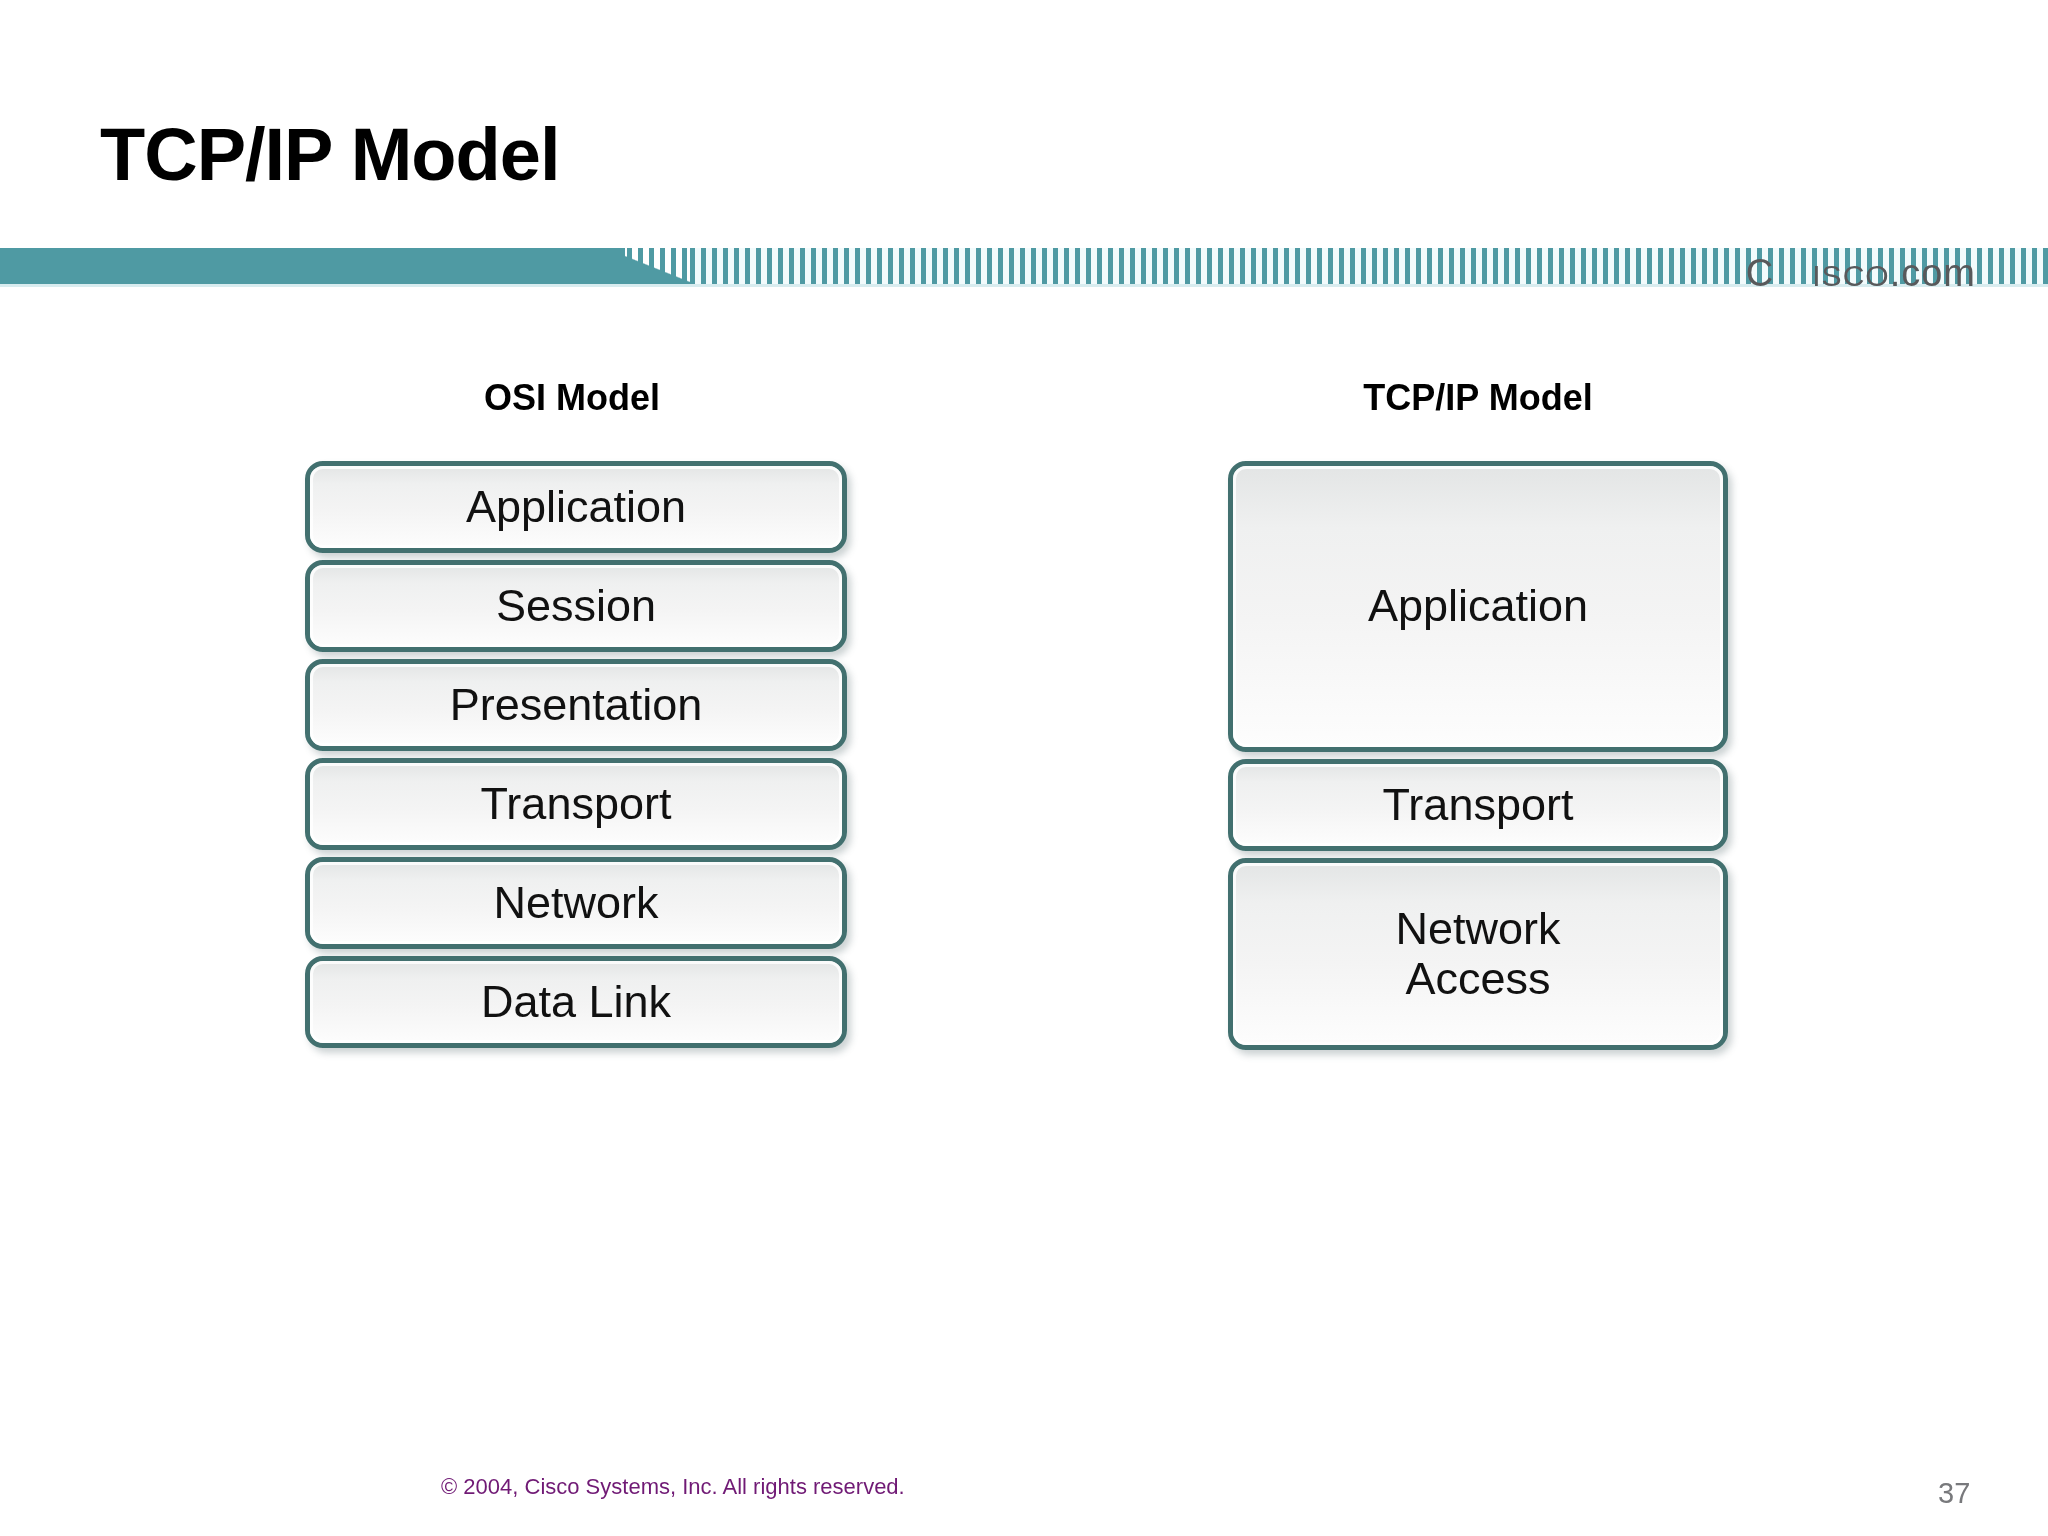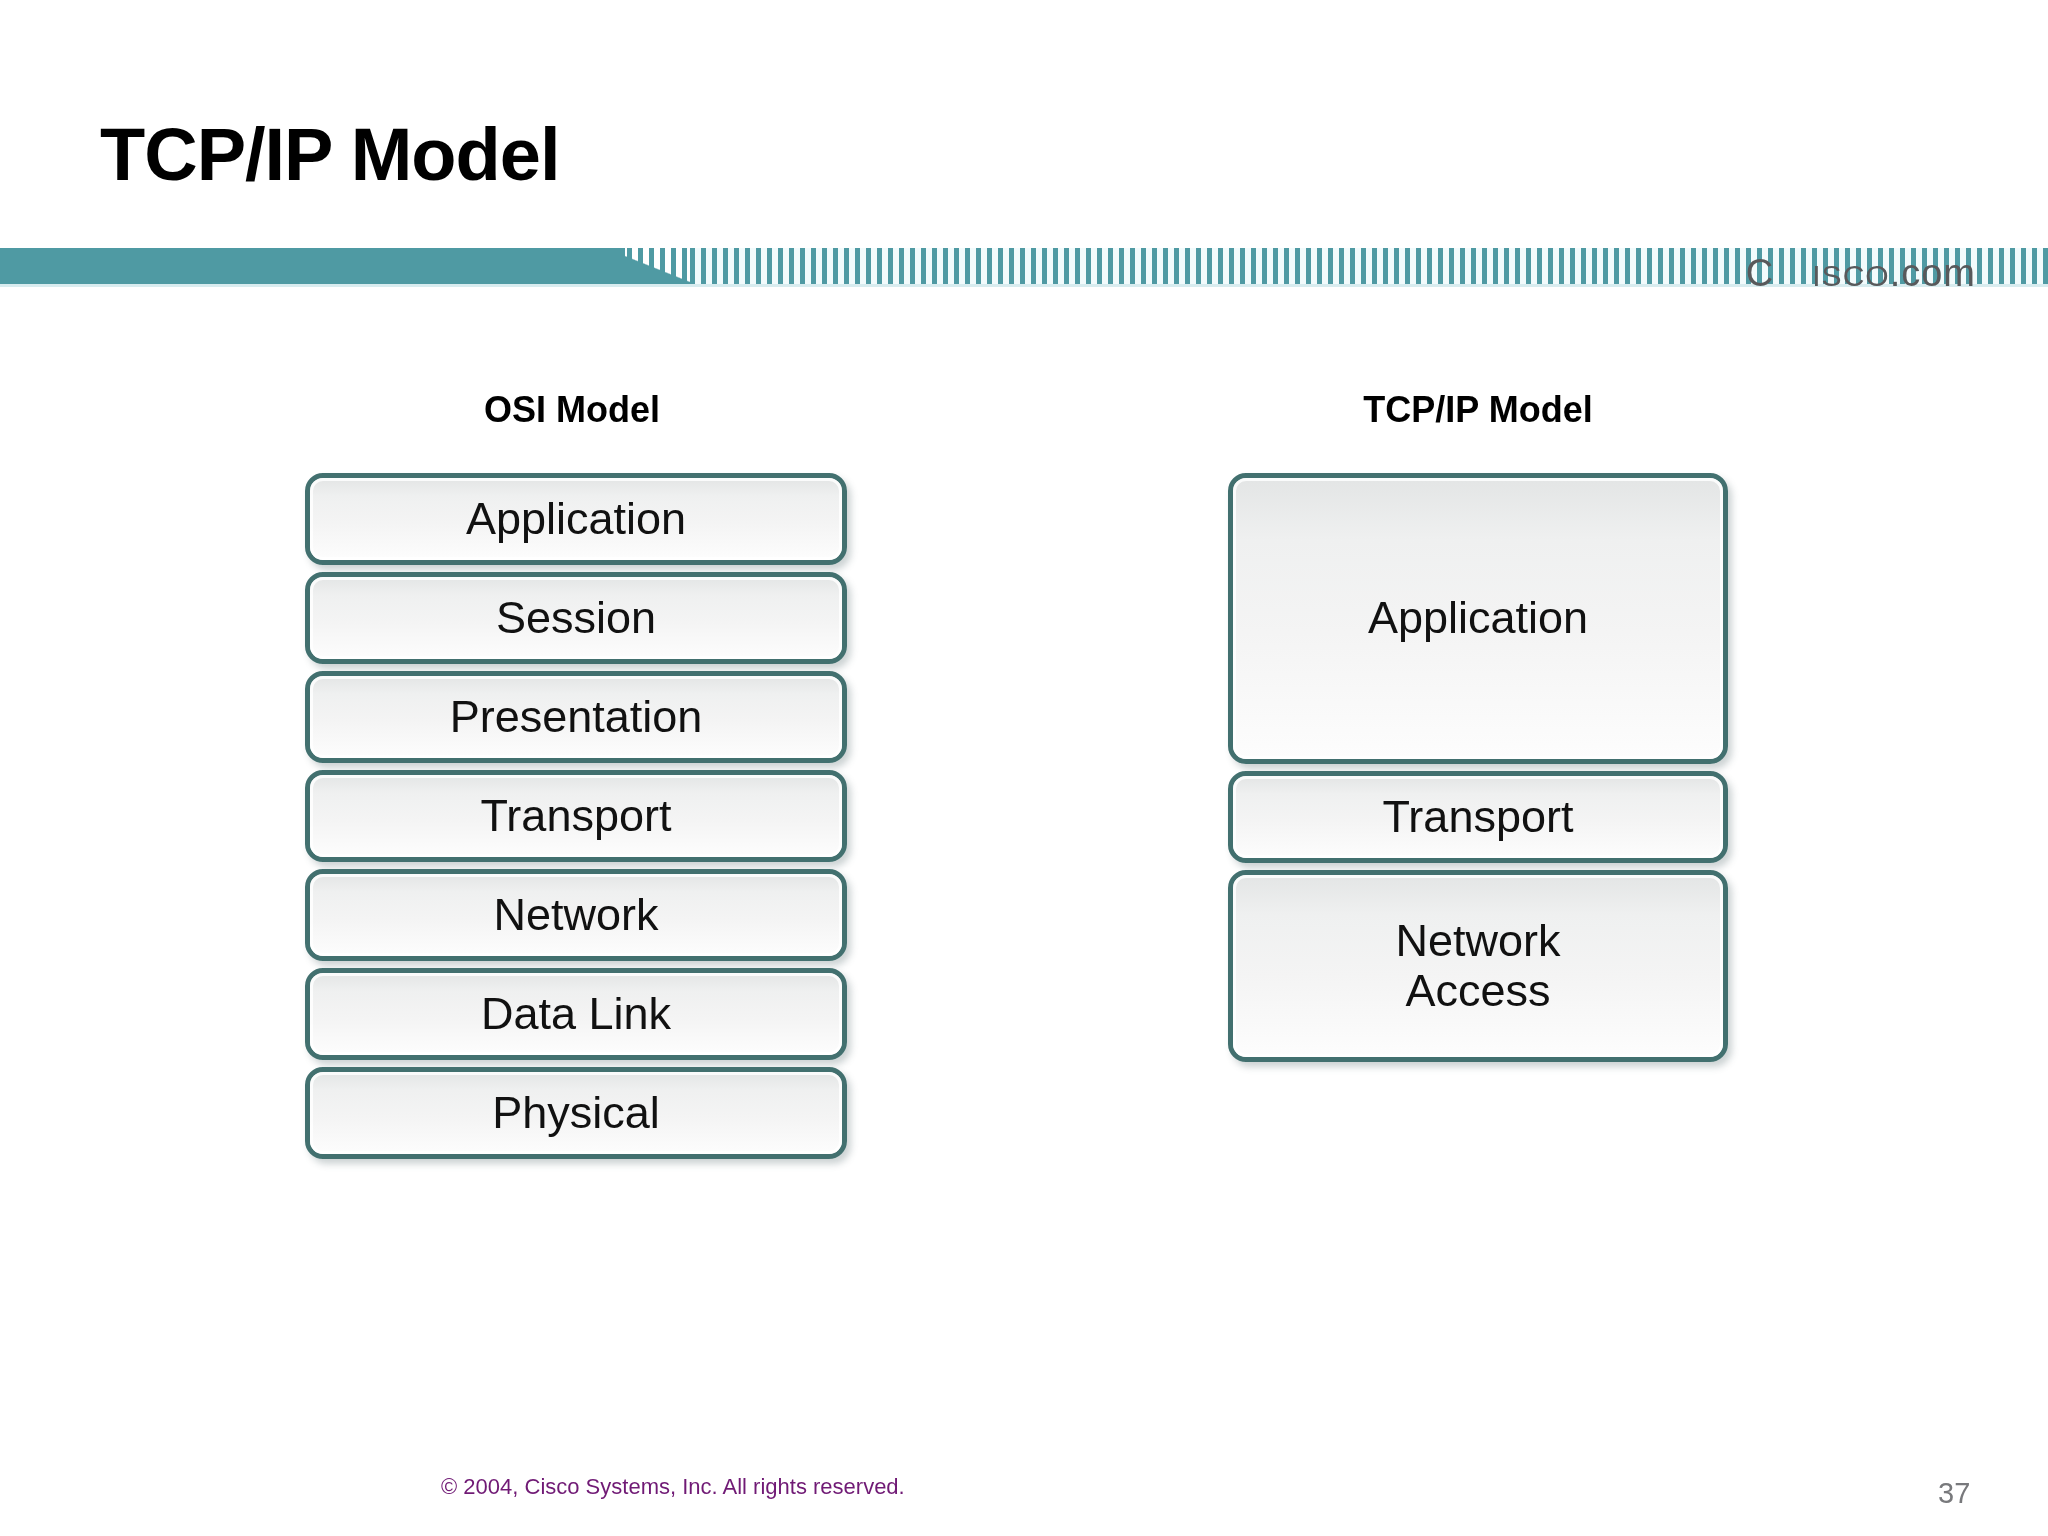--- a/index.html
+++ b/index.html
@@ -115,21 +115,20 @@
   #tcp-column  { left: 1228px; width: 500px; }
 
   .column-title {
     text-align: center;
     font-size: 36px;
     font-weight: bold;
     color: #000000;
     margin-bottom: 22px;
     line-height: 1;
     white-space: nowrap;
-    margin-top: 12px;
   }
   #osi-column .column-title { margin-left: -8px; }
 
   
   .layer-stack {
     display: flex;
     flex-direction: column;
     gap: 7px;
     margin-top: 45px;
   }
@@ -215,23 +214,20 @@
     </div>
     <div class="layer-box">
       <span class="layer-label">Transport</span>
     </div>
     <div class="layer-box">
       <span class="layer-label">Network</span>
     </div>
     <div class="layer-box">
       <span class="layer-label">Data Link</span>
     </div>
-    <div class="layer-box">
-      <span class="layer-label">Physical</span>
-    </div>
   </div>
 </div>
 
 <div class="column" id="tcp-column">
   <div class="column-title">TCP/IP Model</div>
   <div class="layer-stack">
     <div class="layer-box tall-app">
       <span class="layer-label">Application</span>
     </div>
     <div class="layer-box">

